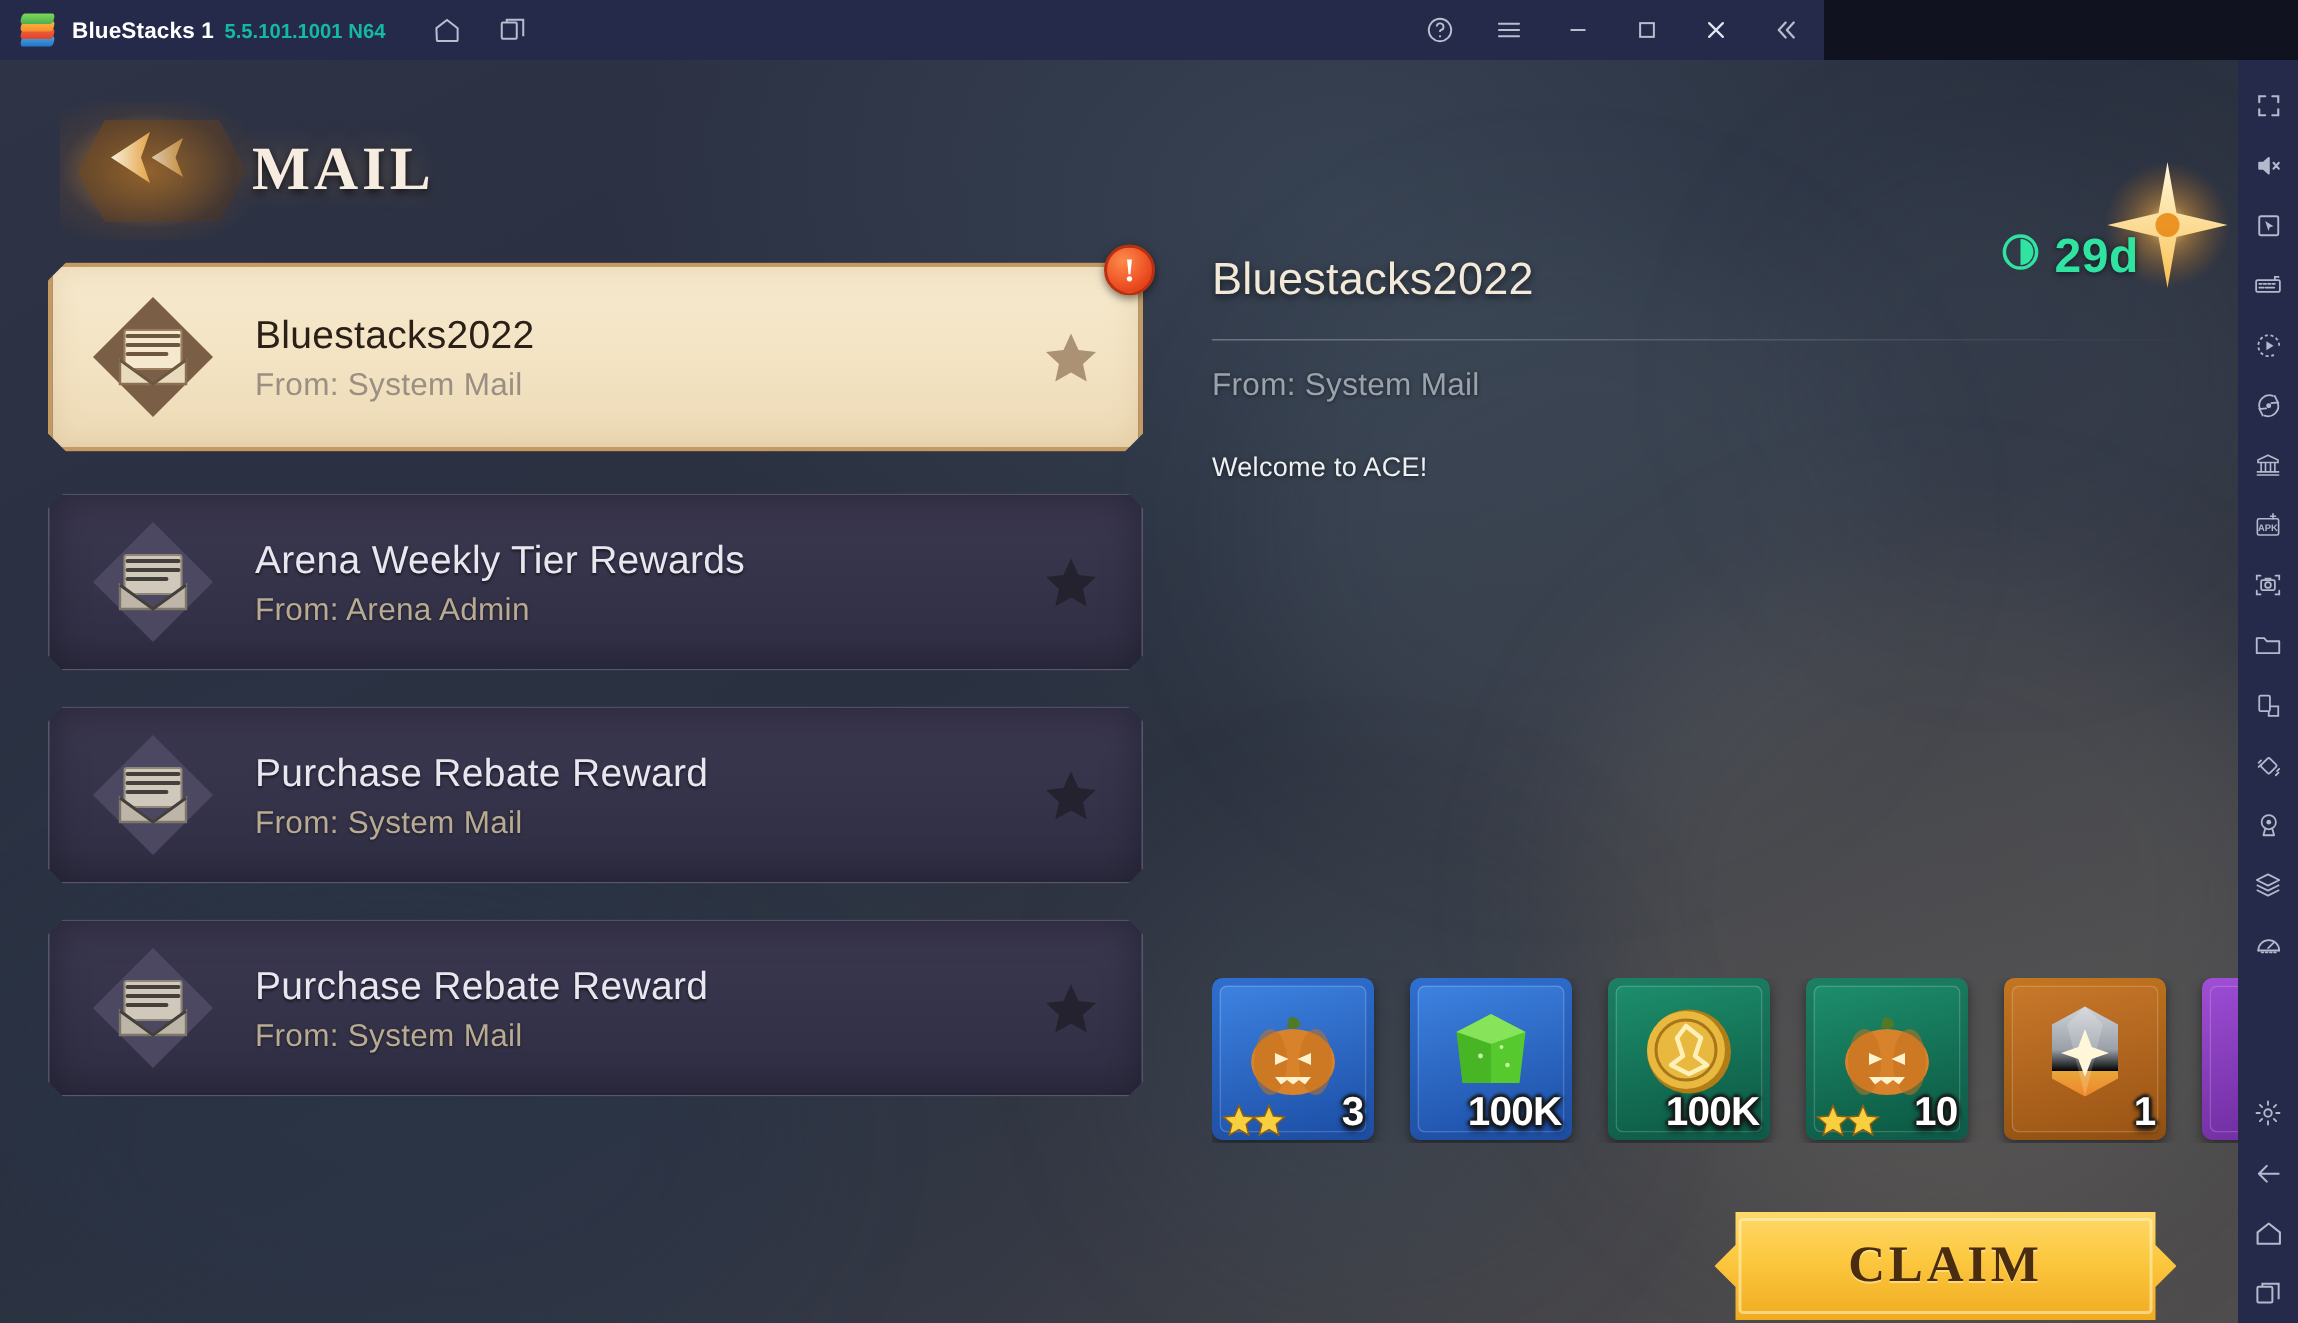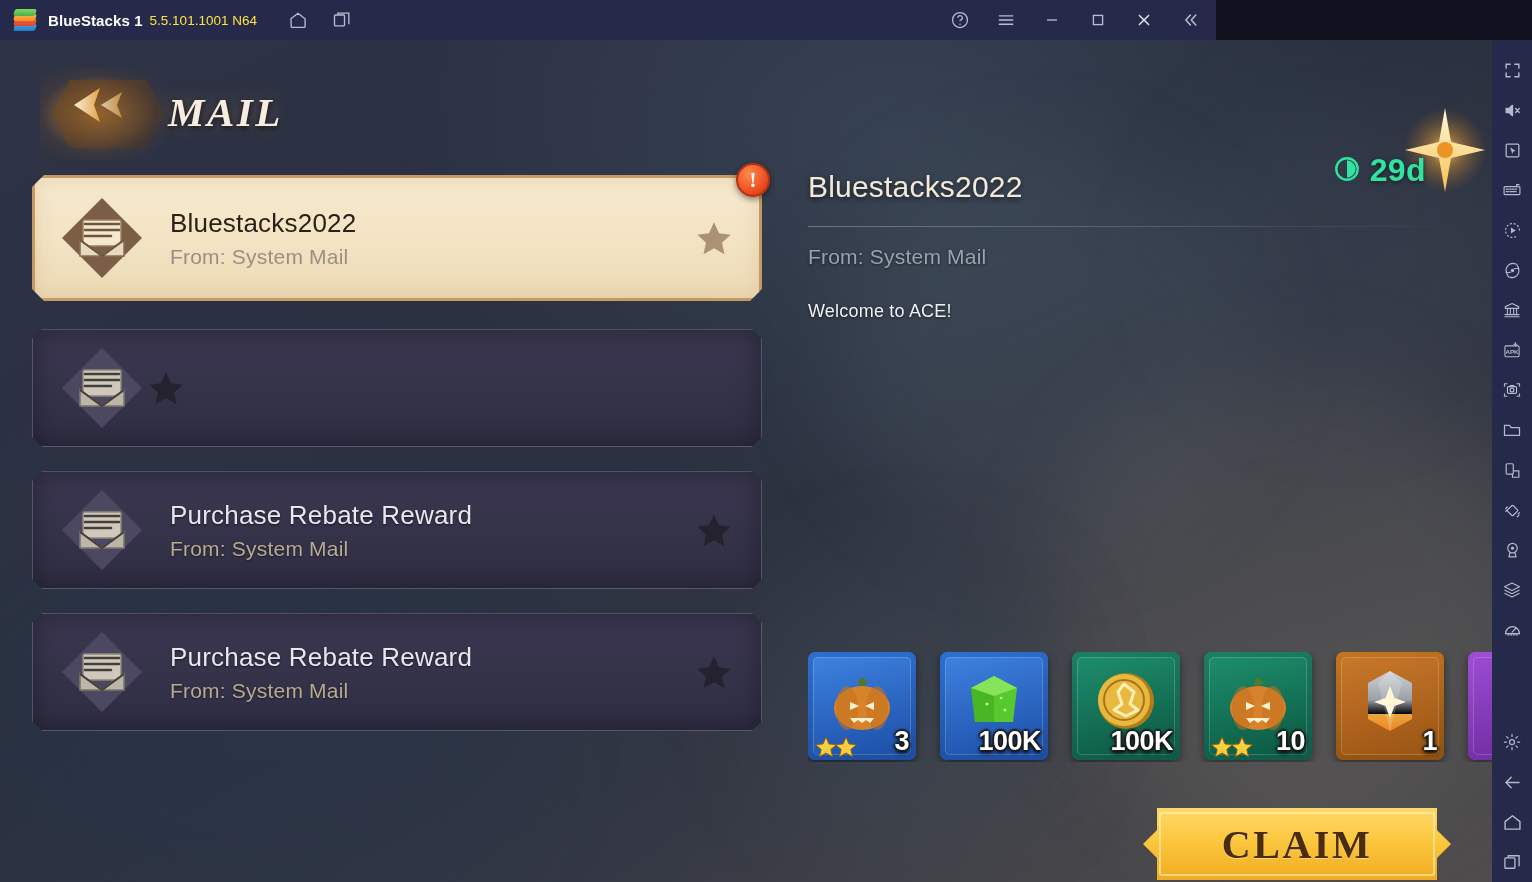--- a/index.html
+++ b/index.html
@@ -27,21 +27,21 @@
            border-radius: 2px / 3px; transform: skewX(-14deg); }
   .layer.l1 { top: 2px;  background: linear-gradient(#7ed957, #4caf50); }
   .layer.l2 { top: 7px;  background: linear-gradient(#ffb347, #f59029); }
   .layer.l3 { top: 12px; background: linear-gradient(#f2613f, #e0452a); }
   .layer.l4 { top: 17px; background: linear-gradient(#4aa3e8, #2278c4); }
 
   #app-title {
     color: #ffffff; font-size: 15px; font-weight: bold; letter-spacing: .1px;
   }
   #app-version {
-    color: #fde047; font-size: 13.5px; margin-left: 7px; font-weight: normal;
+    color: #14b8a6; font-size: 13.5px; margin-left: 7px; font-weight: bold;
   }
   .tb-icon {
     width: 34px; height: 28px; display: flex; align-items: center;
     justify-content: center; flex: none;
   }
   .tb-icon svg { display: block; }
   #tb-nav { display: flex; margin-left: 24px; gap: 10px; }
   #tb-right { position: absolute; right: 8px; top: 0; height: 40px;
               display: flex; align-items: center; gap: 10px; }
   #tb-right .tb-icon { width: 36px; height: 36px; }
@@ -59,21 +59,21 @@
   }
   
   .haze { position: absolute; border-radius: 50%; filter: blur(48px); pointer-events: none; }
   .h1 { left: 830px; top: 120px; width: 420px; height: 380px; background: rgba(120,140,150,.12); }
   .h2 { left: 1050px; top: 330px; width: 480px; height: 460px; background: rgba(150,140,125,.16); }
   .h3 { left: 760px; top: 520px; width: 300px; height: 280px; background: rgba(60,80,95,.22); }
   .h4 { left: 0px;   top: 560px; width: 520px; height: 320px; background: rgba(40,50,70,.30); }
   .h5 { left: 1180px; top: 60px; width: 320px; height: 300px; background: rgba(90,110,120,.12); }
 
   
-  #mail-header { position: absolute; left: 40px; top: 18px; width: 460px; height: 110px; font-style: italic; }
+  #mail-header { position: absolute; left: 40px; top: 18px; width: 460px; height: 110px; }
   #hex-badge {
     position: absolute; left: 0; top: 10px; width: 140px; height: 92px;
     background:
       radial-gradient(ellipse 80px 54px at 42% 50%, rgba(255,176,70,.50), rgba(255,150,40,0) 72%),
       radial-gradient(ellipse 110px 70px at 40% 50%, rgba(150,92,30,.46), rgba(0,0,0,0) 78%);
     filter: blur(.2px);
   }
   #hex-shape {
     position: absolute; left: 12px; top: 12px; width: 112px; height: 68px;
     background: linear-gradient(135deg, rgba(120,74,26,.70), rgba(78,48,22,.35));
@@ -228,21 +228,21 @@
   }
   #claim-in {
     position: absolute; left: 16px; right: 16px; top: 4px; bottom: 4px;
     border: 2px solid rgba(255,245,200,.55); border-radius: 3px;
     pointer-events: none;
   }
   #claim-label {
     position: absolute; inset: 0; display: flex; align-items: center;
     justify-content: center;
     font-family: "Liberation Serif", serif;
-    font-size: 40px; font-weight: bold; letter-spacing: 2.5px;
+    font-size: 34px; font-weight: bold; letter-spacing: 2.5px;
     color: #4a2d10; text-shadow: 0 1px 0 rgba(255,235,170,.6);
   }
 
   
   #sidebar {
     position: absolute; right: 0; top: 40px;
     width: 40px; height: 842px;
     background: #252a4a;
     display: flex; flex-direction: column; align-items: center;
     padding-top: 10px;
@@ -392,20 +392,24 @@
       <div class="frame"></div>
       <div class="mail-icon">
         <svg width="88" height="88" viewBox="0 0 88 88">
           <path d="M44 4 84 44 44 84 4 44z" fill="#4d4861"></path>
           <rect x="25" y="26" width="38" height="26" rx="1.5" fill="#cfc8bb" stroke="#8e8778" stroke-width="1.4"></rect>
           <path d="M27 30h34M27 36h34M27 42h26" stroke="#43403c" stroke-width="2.6" stroke-linecap="round"></path>
           <path d="M22 46v16h44V46L44 62z" fill="#bdb6a8" stroke="#7d766a" stroke-width="1.6"></path>
           <path d="M22 46 44 62 66 46" fill="none" stroke="#43403c" stroke-width="2"></path>
         </svg>
       </div>
+      <div class="mail-text">
+        <div class="mail-subject">Arena Weekly Tier Rewards</div>
+        <div class="mail-from">From: Arena Admin</div>
+      </div>
       <div class="mail-star">
         <svg width="40" height="40" viewBox="0 0 24 24" fill="#25222f">
           <path d="M12 2.6 15 9.2l7 .8-5.2 4.8 1.5 7-6.3-3.6L5.7 21.8l1.5-7L2 10l7-.8z"></path>
         </svg>
       </div>
     </div>
 
     <div class="mail-item">
       <div class="frame"></div>
       <div class="mail-icon">

